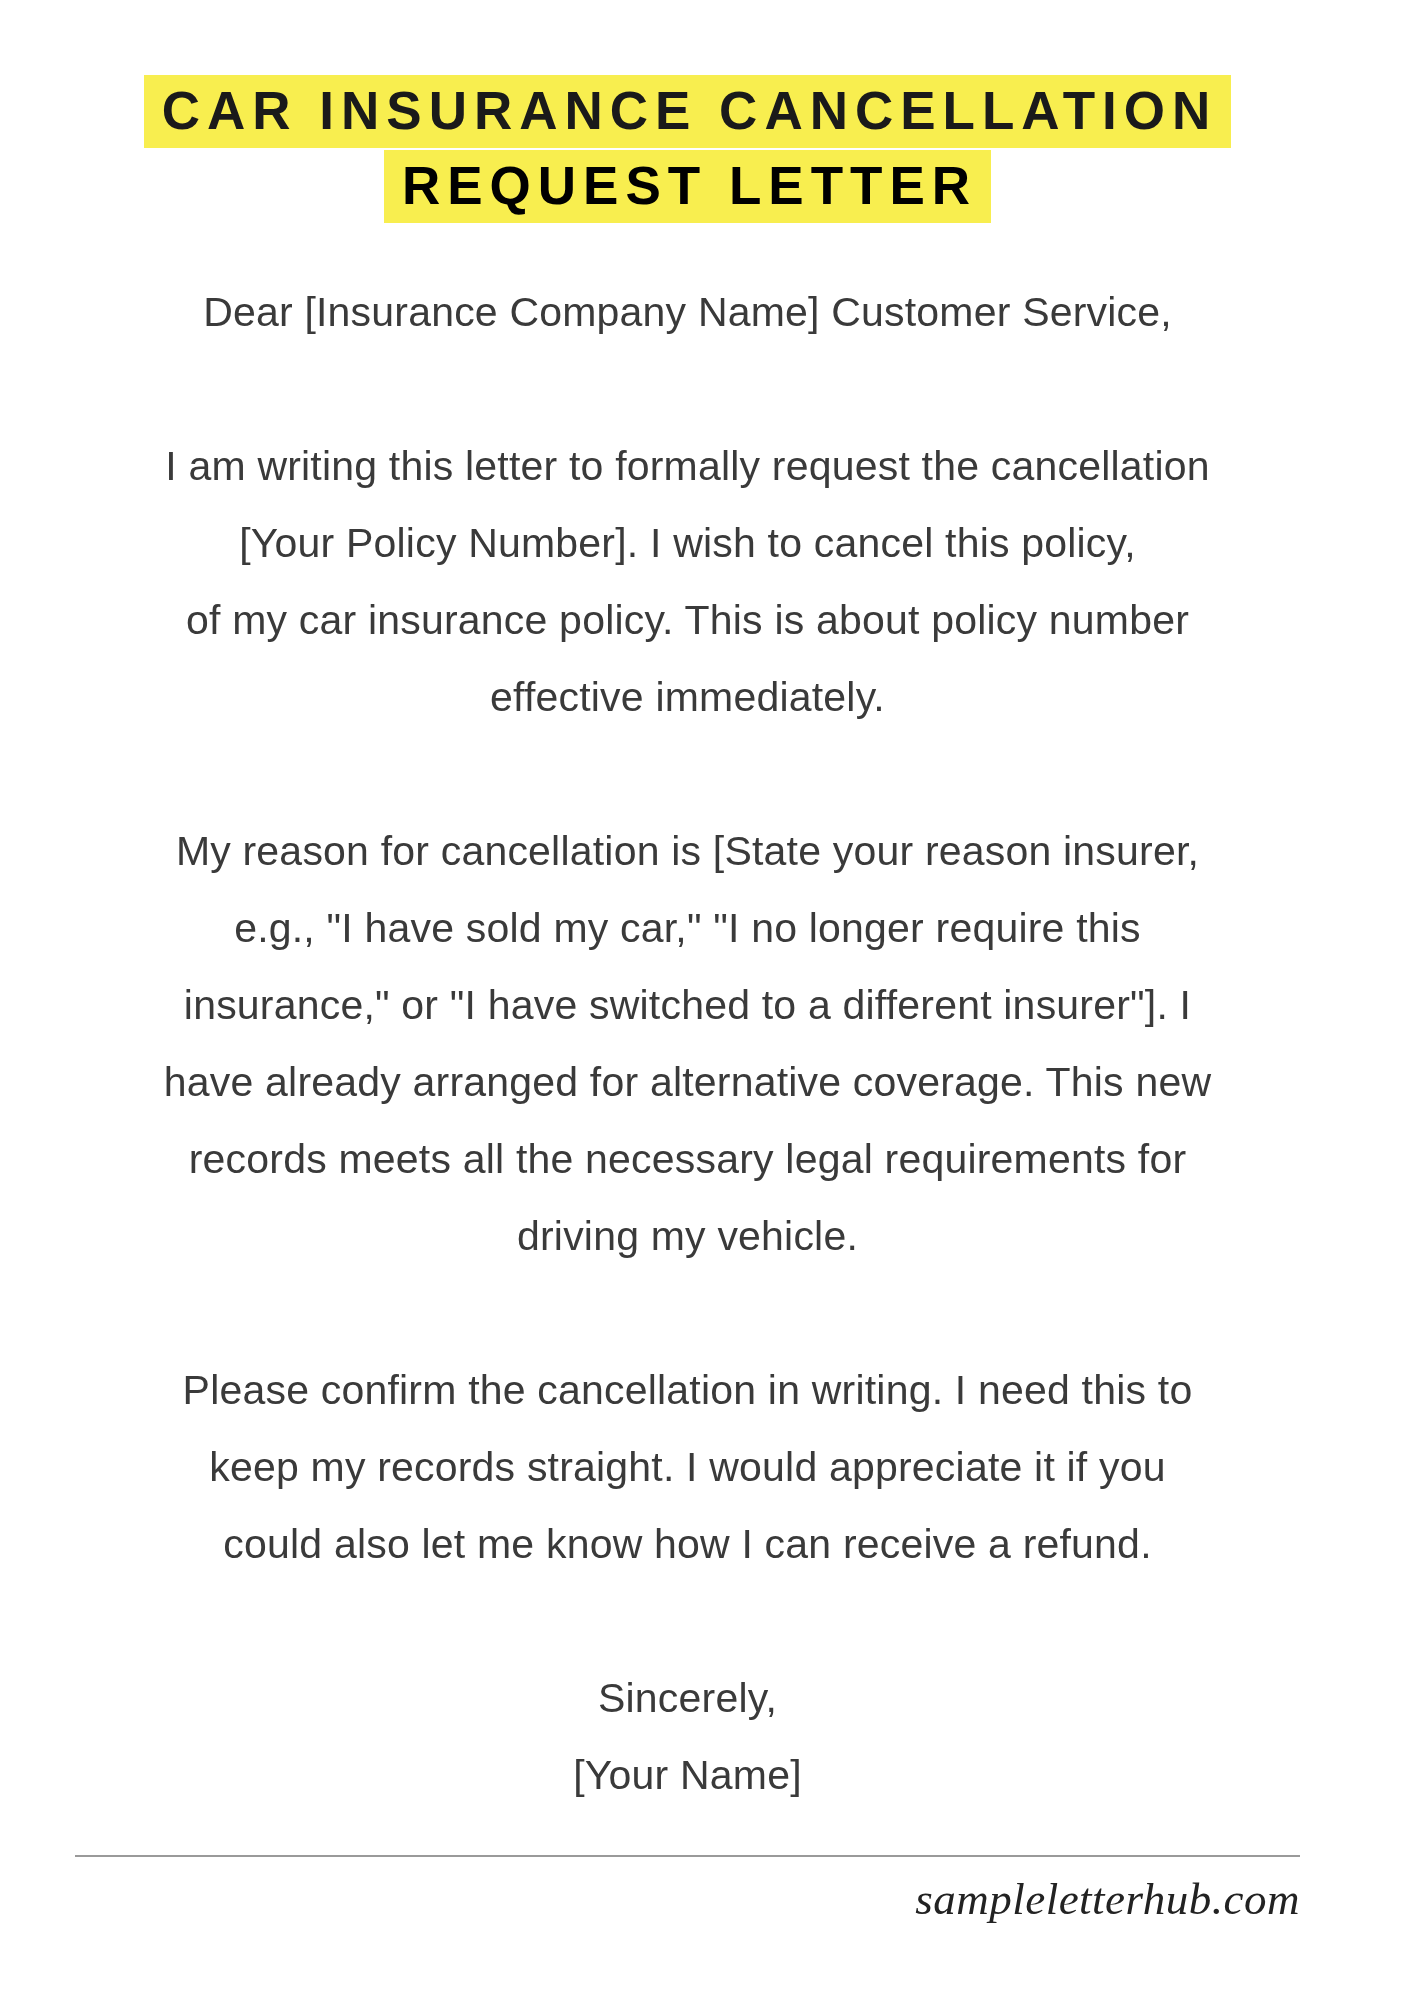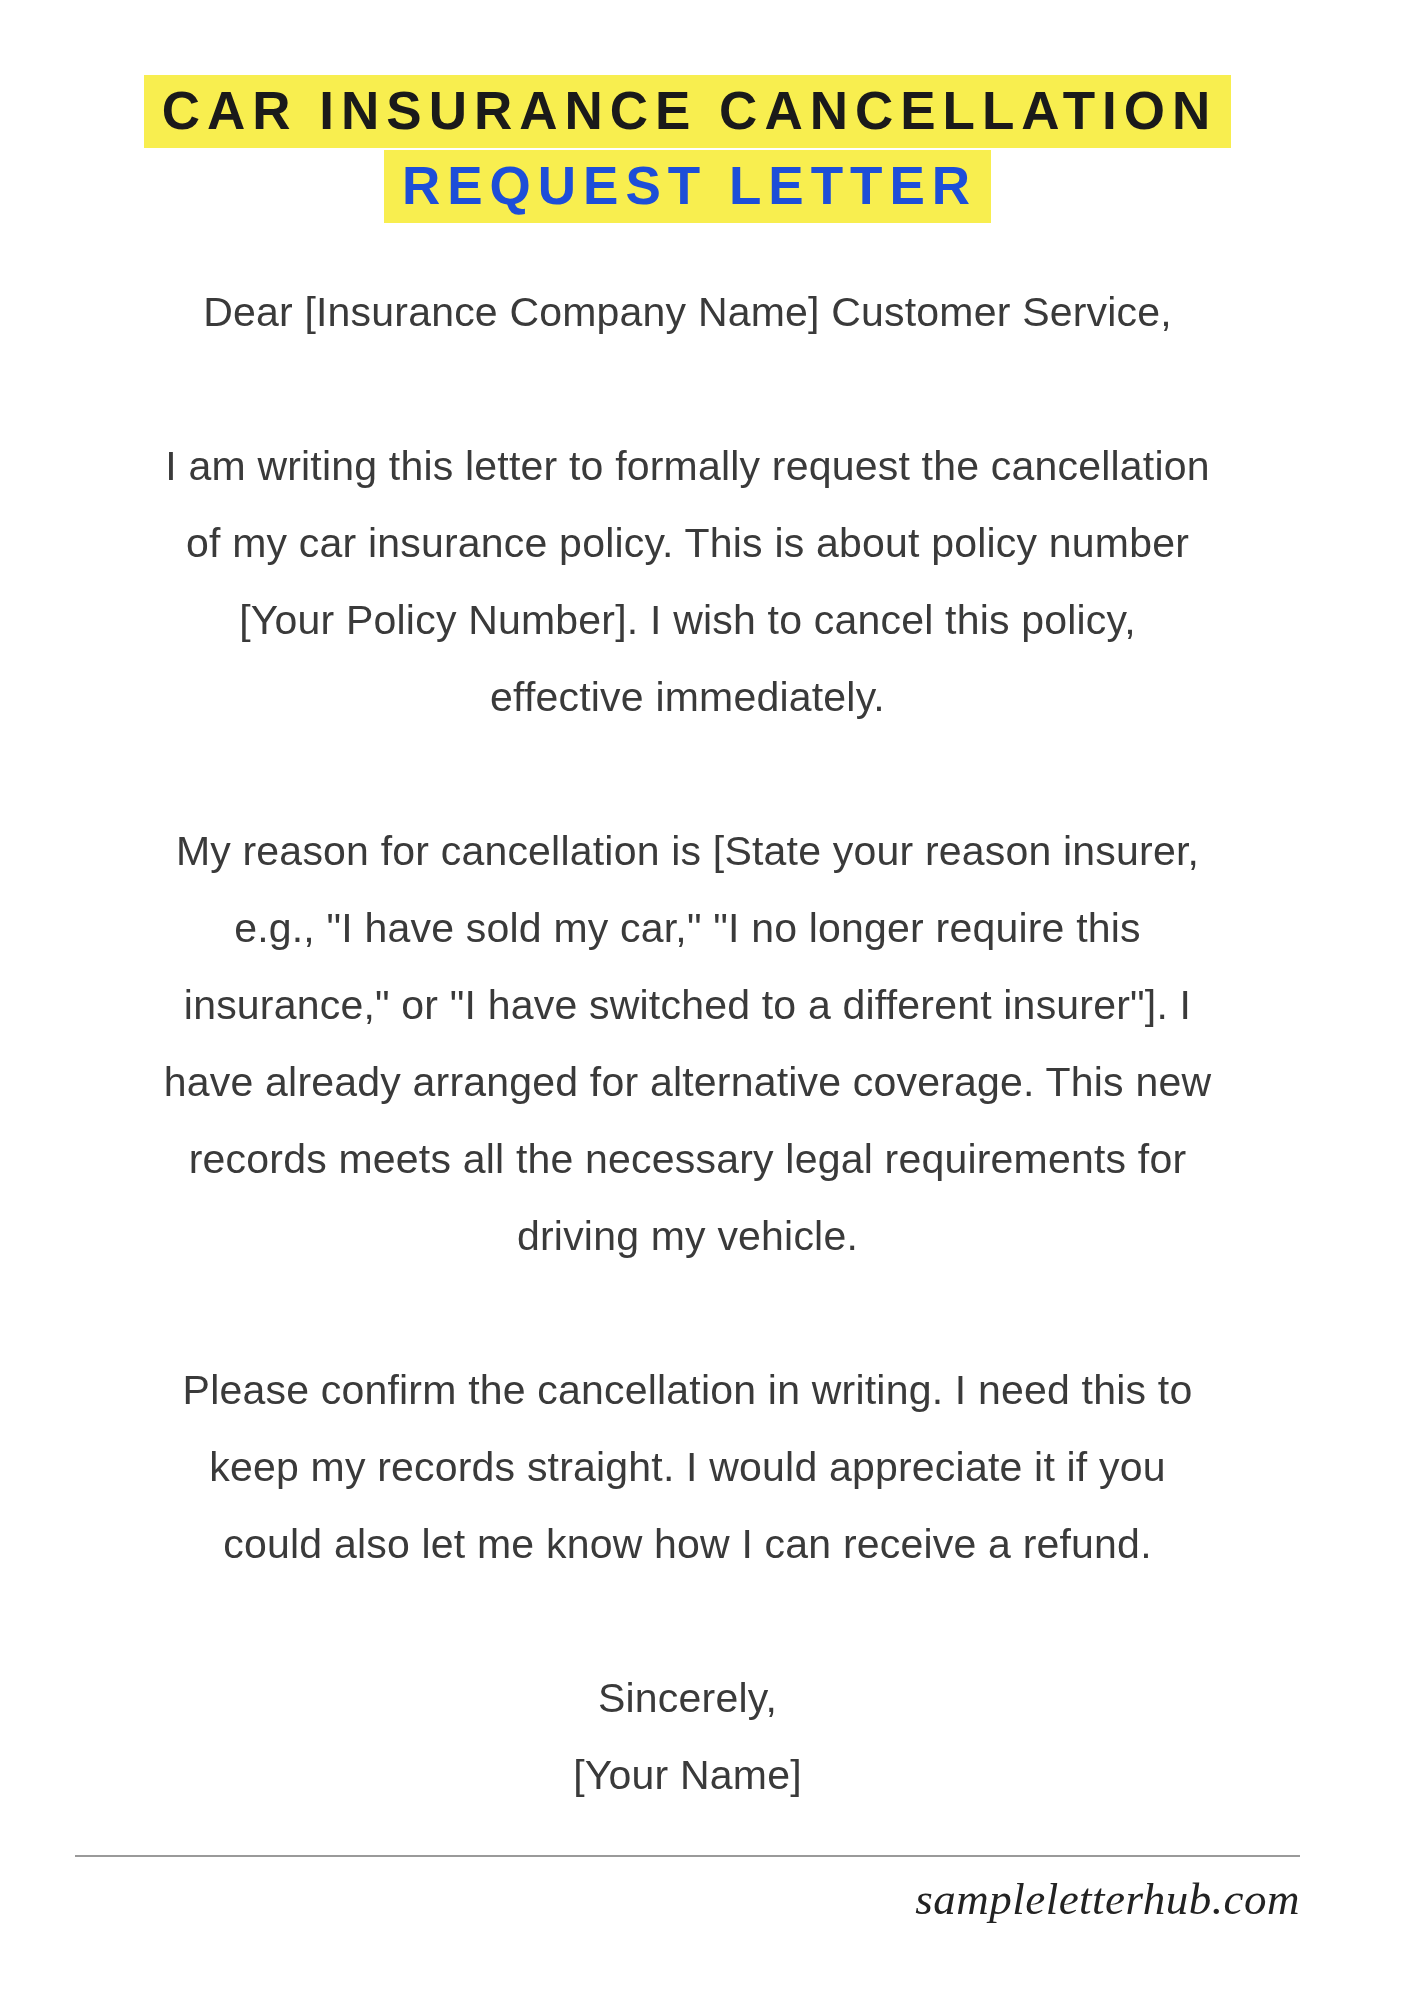--- a/index.html
+++ b/index.html
@@ -70,33 +70,33 @@
   }
 </style>
 </head>
 <body>
 
 <div class="page">
   <div class="content">
 
     <header class="title-block">
       <h1 class="title"><span class="hl" style="background-color: rgb(248, 238, 79); color: rgb(26, 26, 26);">CAR INSURANCE CANCELLATION</span><br>
-        <span class="hl" style="background-color: rgb(248, 238, 79); color: #1d4ed8;">REQUEST LETTER</span>
+        <span class="hl" style="background-color: rgb(248, 238, 79); color: #000000;">REQUEST LETTER</span>
       </h1>
     </header>
 
     <main class="letter-body" style="color: rgb(58, 58, 58); text-align: center;">
 
     <p class="para">
           <span class="line">Dear [Insurance Company Name] Customer Service,</span>
         </p>
         <p class="para">
           <span class="line">I am writing this letter to formally request the cancellation</span>
+          <span class="line">[Your Policy Number]. I wish to cancel this policy,</span>
           <span class="line">of my car insurance policy. This is about policy number</span>
-          <span class="line">[Your Policy Number]. I wish to cancel this policy,</span>
           <span class="line">effective immediately.</span>
         </p>
         <p class="para">
           <span class="line">My reason for cancellation is [State your reason insurer,</span>
           <span class="line">e.g., "I have sold my car," "I no longer require this</span>
           <span class="line">insurance," or "I have switched to a different insurer"]. I</span>
           <span class="line">have already arranged for alternative coverage. This new</span>
           <span class="line">records meets all the necessary legal requirements for</span>
           <span class="line">driving my vehicle.</span>
         </p>

